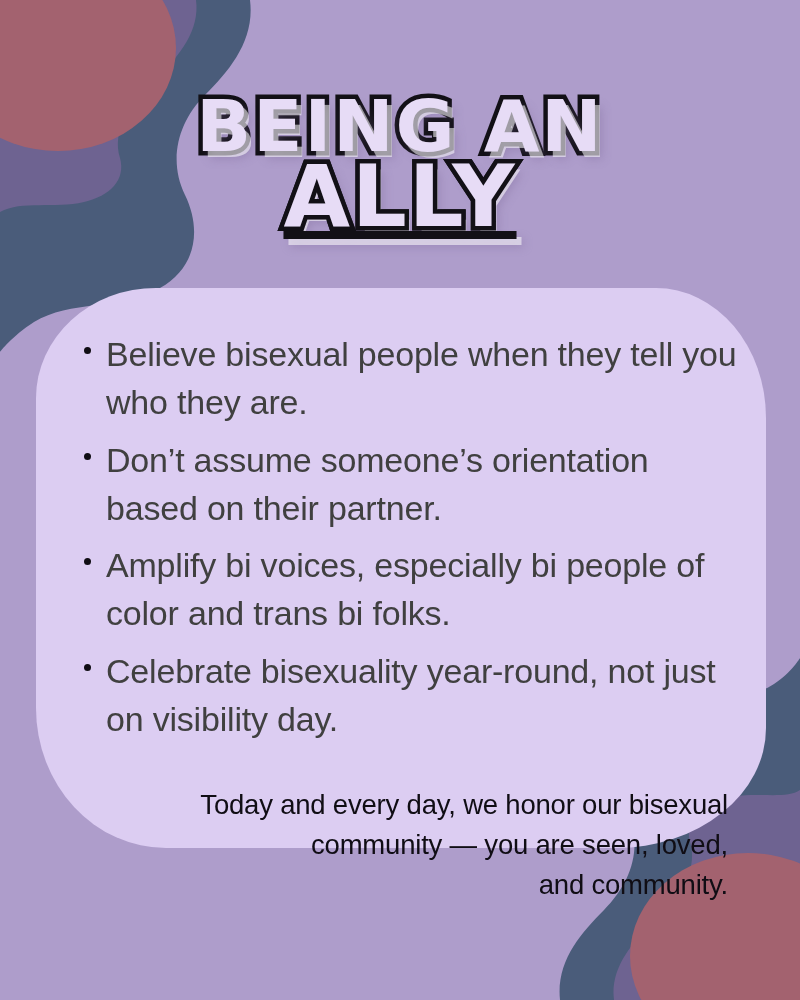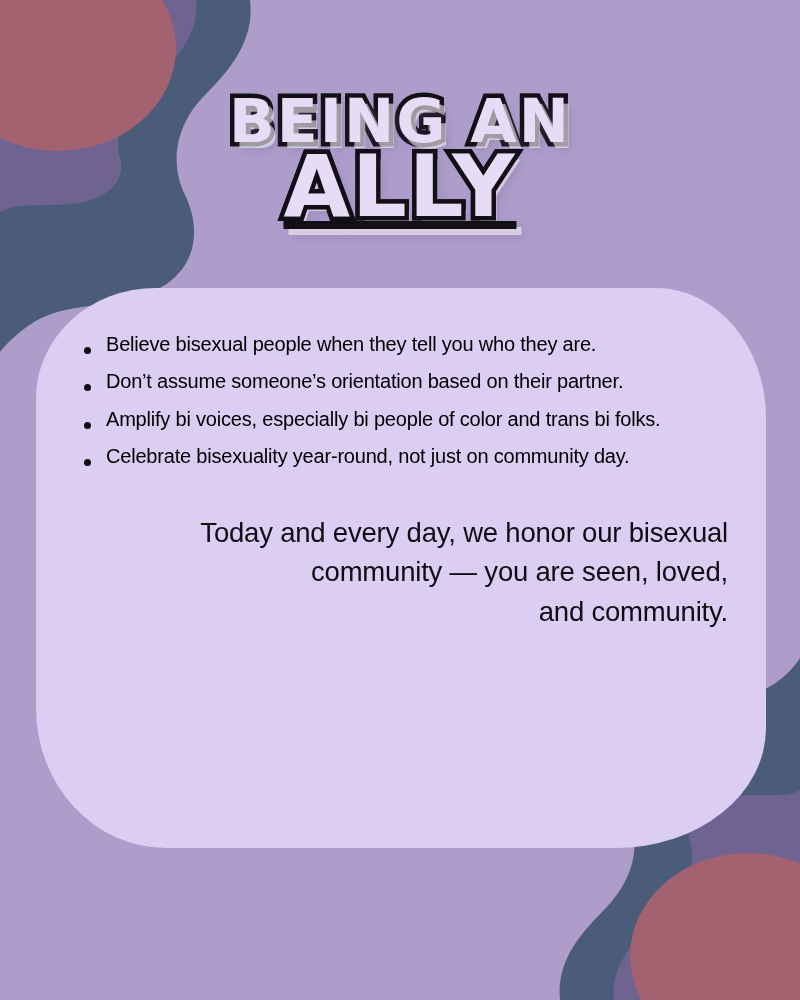--- a/index.html
+++ b/index.html
@@ -48,21 +48,21 @@
     z-index: 6;
     line-height: 0.86;
     -webkit-user-select: none;
     user-select: none;
   }
 
   .title-line {
     display: block;
     font-family: "DejaVu Sans", sans-serif;
     font-weight: bold;
-    font-size: 60px;
+    font-size: 72px;
     letter-spacing: 2px;
     color: #E7DCF6;
     -webkit-text-stroke: 9px #121016;
     paint-order: stroke fill;
     text-shadow:
        5px 6px 0 rgba(255,255,255,0.55),
        7px 8px 10px rgba(120,100,150,0.35);
   }
 
   .title-line.second {
@@ -86,23 +86,23 @@
   .bullet-list {
     list-style: none;
     margin: 0;
     padding: 0;
   }
 
   .bullet-item {
     position: relative;
     padding-left: 30px;
     margin-bottom: 9px;
-    font-size: 20px;
+    font-size: 34px;
     line-height: 1.42;
-    color: #000000;
+    color: #404040;
     letter-spacing: -0.2px;
   }
 
   .bullet-item::before {
     content: "";
     position: absolute;
     left: 8px;
     top: 17px;
     width: 7px;
     height: 7px;
@@ -156,21 +156,21 @@
   <div class="title-wrap">
     <span class="title-line">BEING AN</span>
     <span class="title-line second">ALLY</span>
   </div>
 
   <div class="content">
     <ul class="bullet-list">
       <li class="bullet-item">Believe bisexual people when they tell you who they are.</li>
       <li class="bullet-item">Don’t assume someone’s orientation based on their partner.</li>
       <li class="bullet-item">Amplify bi voices, especially bi people of color and trans bi folks.</li>
-      <li class="bullet-item">Celebrate bisexuality year-round, not just on community day.</li>
+      <li class="bullet-item">Celebrate bisexuality year-round, not just on visibility day.</li>
     </ul>
 
     <div class="closing">
       <span class="closing-line">Today and every day, we honor our bisexual</span>
       <span class="closing-line">community — you are seen, loved,</span>
       <span class="closing-line">and community.</span>
     </div>
   </div>
 
 </div>

